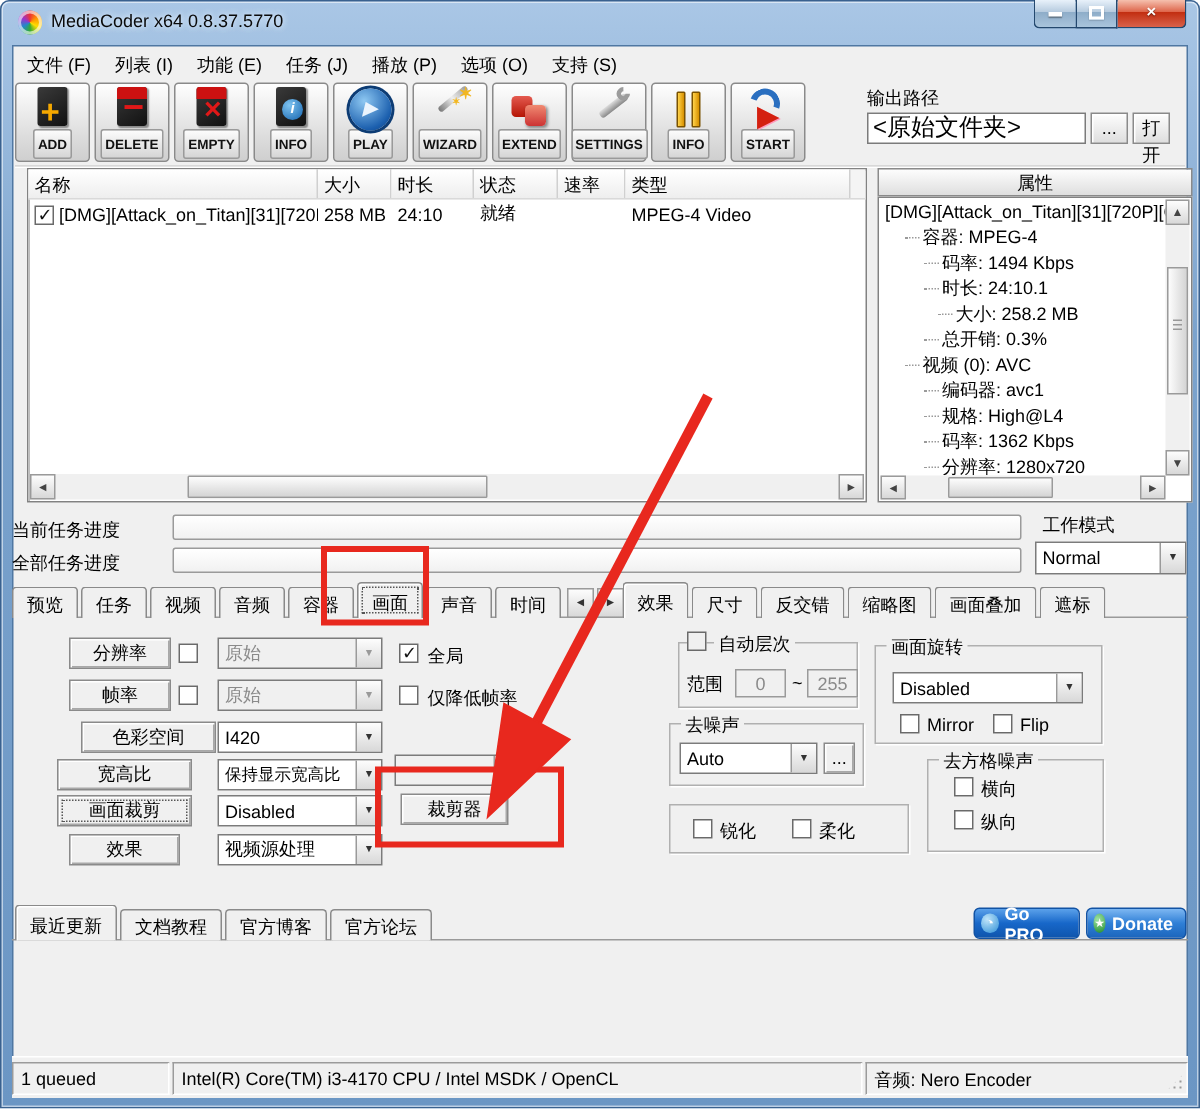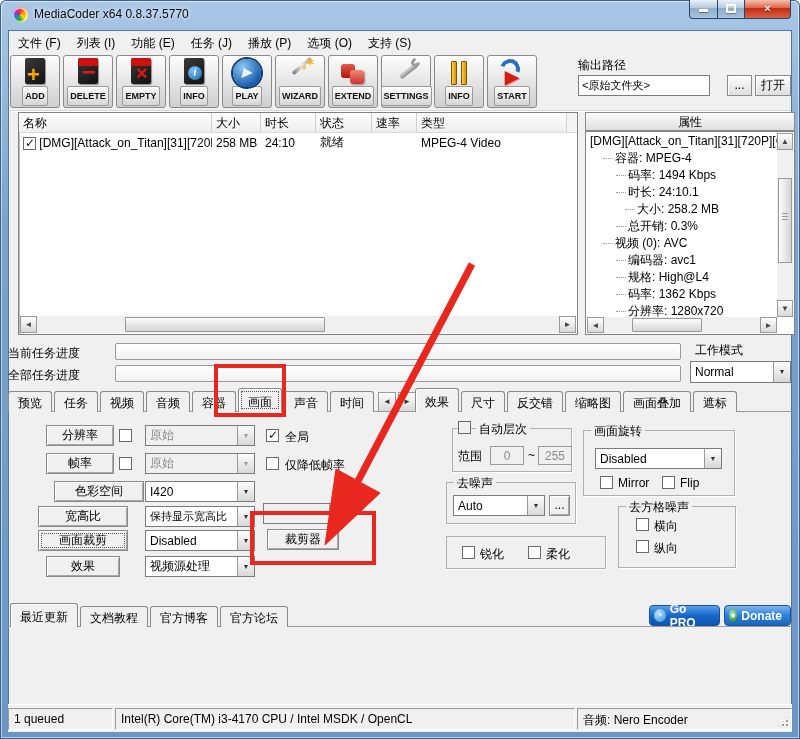--- a/index.html
+++ b/index.html
@@ -55,26 +55,26 @@
   .puz2 { position:absolute; left:13px; top:14px; width:14px; height:14px; background:linear-gradient(#f08a72,#c33); border-radius:3px; box-shadow:1px 1px 2px rgba(0,0,0,.4);}
   .wrench-bar { position:absolute; left:8px; top:12px; width:22px; height:5px; background:linear-gradient(#ddd,#888); transform:rotate(-38deg); border-radius:2px;}
   .wrench-ring { position:absolute; right:2px; top:2px; width:9px; height:9px; border:3px solid #9c9c9c; border-radius:50%; border-top-color:transparent; transform:rotate(45deg);}
   .pbar1,.pbar2 { position:absolute; top:5px; width:6px; height:24px; background:linear-gradient(90deg,#ffd24a,#d79000); border:1px solid #7a5200; border-radius:1px;}
   .pbar1 { left:8px; } .pbar2 { left:18px; }
   .arc { position:absolute; left:4px; top:3px; width:20px; height:20px; border:4px solid transparent; border-top-color:#2a6fc0; border-right-color:#2a6fc0; border-radius:50%; transform:rotate(-25deg);}
   .g-start { left:9px; top:10px; font-size:18px; color:#d42010; text-shadow:1px 1px 0 #f9b; }
 
   
   .out-label { position:absolute; left:578px; top:57px; }
-  .out-input { position:absolute; left:578px; top:75px; width:132px; height:21px; border:1px solid #7b7b7b; background:#fff;
-    font-family:Liberation Mono, monospace; font-size:11px; padding:0 3px; }
+  .out-input { position:absolute; left:578px; top:75px; width:146px; height:21px; border:1px solid #7b7b7b; background:#fff;
+    font-family:Liberation Sans, sans-serif; font-size:16px; padding:0 3px; }
   .mini-btn { position:absolute; height:21px; background:linear-gradient(#fdfdfd,#dedede); border:1px solid #8a8a8a;
     box-shadow: inset 1px 1px 0 #fff; text-align:center; font-size:12px; line-height:18px; }
   .browse-btn { left:727px; top:75px; width:25px; }
-  .open-btn { left:755px; top:75px; width:36px; }
+  .open-btn { left:755px; top:75px; width:25px; }
 
   
   .filelist { position:absolute; left:18px; top:112px; width:560px; height:223px; background:#fff;
     border:1px solid #828282; box-shadow: inset 1px 1px 0 #404040 ; box-shadow: inset 1px 1px 0 rgba(64,64,64,.35); }
   .fl-header { display:flex; height:20px; background:#f4f4f4; border-bottom:1px solid #d9d9d9; }
   .fl-hcell { border-right:1px solid #d0d0d0; padding:2px 4px; white-space:nowrap; overflow:hidden; background:linear-gradient(#fff,#eee); }
   .fl-row { display:flex; height:19px; align-items:center; }
   .fl-cell { padding:0 4px; white-space:nowrap; overflow:hidden; }
   .cb { display:inline-block; width:13px; height:13px; background:#fff; border:1px solid #6a6a6a; position:relative; vertical-align:-3px; }
   .cb.checked::after { content:"✓"; position:absolute; left:1px; top:-2px; font-size:12px; font-weight:bold; color:#111; }

